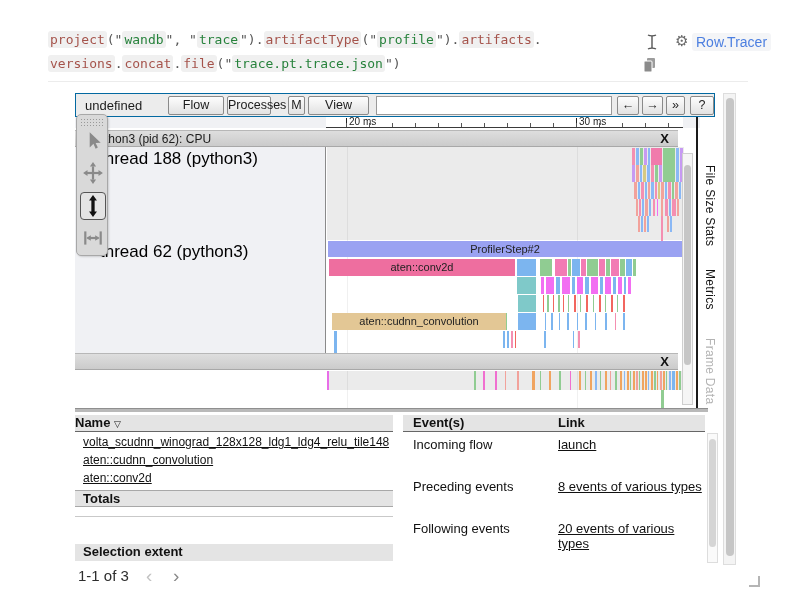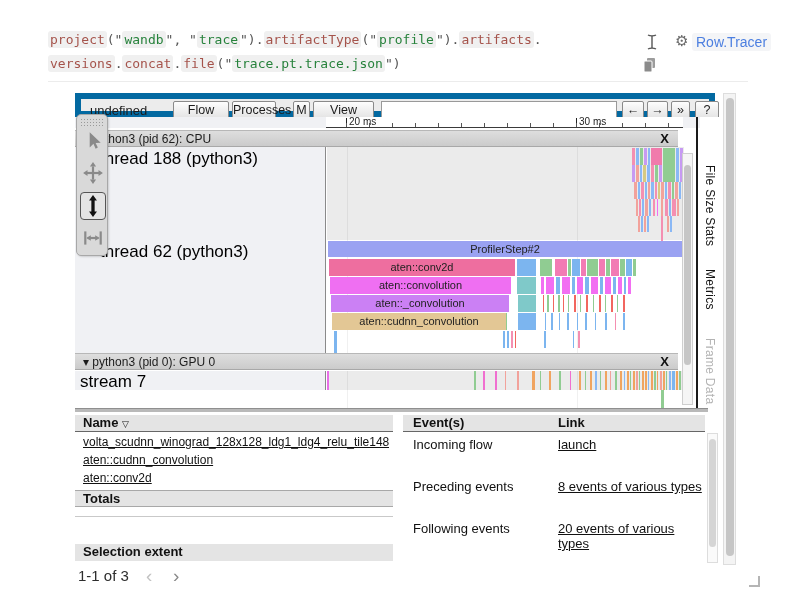--- a/index.html
+++ b/index.html
@@ -21,21 +21,21 @@
   .ibeam { left:597px; top:5px; }
   .gearc { left:627px; top:4px; font-size:15px; color:#6a6a6a; }
   .tracer-chip { left:644px; top:5px; color:#4c7fe0; font-size:14px;
                  background:#f4f5f7; padding:1px 4px; border-radius:3px; }
   .copyc { left:594px; top:29px; }
 
   
   .widget { position:absolute; left:75px; top:93px; width:662px; height:472px; }
 
   .tv-toolbar { position:absolute; left:0; top:0; width:640px; height:24px;
-                background:#ececec; border:6px solid #0369a1; }
+                background:#ececec; border:1px solid #0369a1; }
   .tv-title { position:absolute; left:9px; top:4px; font-size:13px; color:#1c1c1c; }
   .tv-btn { position:absolute; top:2px; height:19px; border:1px solid #8a8a8a; border-radius:2px;
             background:linear-gradient(#fdfdfd,#e2e2e2); font-size:12.5px; color:#1c1c1c;
             text-align:center; line-height:17px; }
   .tv-box { position:absolute; top:2px; height:19px; background:#fff; border:1px solid #999; }
 
   .ruler { position:absolute; left:0; top:24px; width:640px; height:11px; background:#f0f1f4; }
   .ruler-canvas { position:absolute; left:251px; top:0; width:357px; height:11px;
                   background:#fff; border-bottom:1px solid #3a3a3a; }
   .ruler-canvas::after { content:""; position:absolute; left:20px; right:0; bottom:0; height:4px;
@@ -283,44 +283,38 @@
             <div class="seg" style="left: 250px; width: 6px; background: rgb(242, 110, 242);"></div>
             <div class="seg" style="left: 258px; width: 4px; background: rgb(124, 181, 239);"></div>
             <div class="seg" style="left: 264px; width: 7px; background: rgb(242, 110, 242);"></div>
             <div class="seg" style="left: 273px; width: 3px; background: rgb(124, 181, 239);"></div>
             <div class="seg" style="left: 278px; width: 6px; background: rgb(242, 110, 242);"></div>
             <div class="seg" style="left: 286px; width: 3px; background: rgb(124, 181, 239);"></div>
             <div class="seg" style="left: 291px; width: 4px; background: rgb(242, 110, 242);"></div>
             <div class="seg" style="left: 297px; width: 2px; background: rgb(124, 181, 239);"></div>
             <div class="seg" style="left: 301px; width: 3px; background: rgb(242, 110, 242);"></div>
           </div>
-        <div class="bar" style="top: 130px; left: 3px; width: 181px; height: 17px; line-height: 17px; background: rgb(239, 111, 242);">
-          <span>aten::convolution</span>
-        </div>
         <div class="lane" id="lane-uconvx" style="top:148px;height:17px">
             <div class="seg" style="left: 191px; width: 18px; background: rgb(127, 201, 201);"></div>
             <div class="seg" style="left: 216px; width: 1px; background: rgb(242, 102, 95);"></div>
             <div class="seg" style="left: 220px; width: 2px; background: rgb(144, 204, 146);"></div>
             <div class="seg" style="left: 226px; width: 1px; background: rgb(242, 102, 95);"></div>
             <div class="seg" style="left: 231px; width: 2px; background: rgb(144, 204, 146);"></div>
             <div class="seg" style="left: 236px; width: 1px; background: rgb(242, 102, 95);"></div>
             <div class="seg" style="left: 241px; width: 1px; background: rgb(144, 204, 146);"></div>
             <div class="seg" style="left: 247px; width: 2px; background: rgb(242, 102, 95);"></div>
             <div class="seg" style="left: 253px; width: 1px; background: rgb(144, 204, 146);"></div>
             <div class="seg" style="left: 259px; width: 2px; background: rgb(242, 102, 95);"></div>
             <div class="seg" style="left: 266px; width: 1px; background: rgb(144, 204, 146);"></div>
             <div class="seg" style="left: 272px; width: 2px; background: rgb(242, 102, 95);"></div>
             <div class="seg" style="left: 278px; width: 1px; background: rgb(144, 204, 146);"></div>
             <div class="seg" style="left: 284px; width: 2px; background: rgb(242, 102, 95);"></div>
             <div class="seg" style="left: 290px; width: 1px; background: rgb(144, 204, 146);"></div>
             <div class="seg" style="left: 296px; width: 2px; background: rgb(242, 102, 95);"></div>
           </div>
-        <div class="bar" style="top: 148px; left: 4px; width: 178px; height: 17px; line-height: 17px; background: rgb(203, 128, 244);">
-          <span>aten::_convolution</span>
-        </div>
         <div class="lane" id="lane-cudnnx" style="top:166px;height:17px">
             <div class="seg" style="left: 177px; width: 3px; background: rgb(144, 204, 146);"></div>
             <div class="seg" style="left: 191px; width: 18px; background: rgb(124, 181, 239);"></div>
             <div class="seg" style="left: 218px; width: 1px; background: rgb(124, 181, 239);"></div>
             <div class="seg" style="left: 224px; width: 2px; background: rgb(124, 181, 239);"></div>
             <div class="seg" style="left: 232px; width: 1px; background: rgb(124, 181, 239);"></div>
             <div class="seg" style="left: 240px; width: 2px; background: rgb(124, 181, 239);"></div>
             <div class="seg" style="left: 250px; width: 1px; background: rgb(124, 181, 239);"></div>
             <div class="seg" style="left: 258px; width: 2px; background: rgb(124, 181, 239);"></div>
             <div class="seg" style="left: 268px; width: 1px; background: rgb(124, 181, 239);"></div>
@@ -337,28 +331,24 @@
             <div class="seg" style="left: 180px; width: 2px; background: rgb(124, 181, 239);"></div>
             <div class="seg" style="left: 184px; width: 2px; background: rgb(244, 143, 177);"></div>
             <div class="seg" style="left: 188px; width: 1px; background: rgb(242, 102, 95);"></div>
             <div class="seg" style="left: 217px; width: 2px; background: rgb(124, 181, 239);"></div>
             <div class="seg" style="left: 246px; width: 1px; background: rgb(124, 181, 239);"></div>
             <div class="seg" style="left: 251px; width: 2px; background: rgb(244, 143, 177);"></div>
           </div>
       </div>
 
       <div class="prochdr" style="top:225px">
-        <span class="hdr-label">▾ python3 (pid 0): GPU 0</span>
         <span class="closex">X</span>
       </div>
 
       <div class="streamrow" style="top:243px;height:19px">
-        <div class="stream-label" style="background:#f0f1f4">
-          <span class="tlabel" style="left:5px;top:1px">stream 7</span>
-        </div>
         <div class="stream-canvas" style="background:#ebebeb">
           <div class="grid" style="left:20px"></div>
           <div class="grid" style="left:250px"></div>
           <div class="lane" id="lane-s7" style="top:0;height:19px">
               <div class="seg" style="left: 0px; width: 2px; background: rgb(232, 110, 232);"></div>
               <div class="seg" style="left: 147px; width: 2px; background: rgb(144, 204, 146);"></div>
               <div class="seg" style="left: 156px; width: 2px; background: rgb(240, 111, 208);"></div>
               <div class="seg" style="left: 168px; width: 2px; background: rgb(240, 111, 208);"></div>
               <div class="seg" style="left: 178px; width: 1px; background: rgb(242, 162, 155);"></div>
               <div class="seg" style="left: 190px; width: 2px; background: rgb(242, 162, 155);"></div>
@@ -453,21 +443,21 @@
       <span class="vtab" style="top:48px">File Size Stats</span>
       <span class="vtab" style="top:152px">Metrics</span>
       <span class="vtab disabled" style="top:221px">Frame Data</span>
     </div>
 
     <div class="splitter"></div>
 
     <div class="table">
       <div class="lpanel">
         <div class="thead" style="top:3px">
-          <span style="margin-left:8px">Name</span>
+          <span style="">Name</span>
           <span style="font-size:9px;font-weight:normal">▽</span>
         </div>
         <a class="linkrow" style="top:23px">volta_scudnn_winograd_128x128_ldg1_ldg4_relu_tile148</a>
         <a class="linkrow" style="top:41px">aten::cudnn_convolution</a>
         <a class="linkrow" style="top:59px">aten::conv2d</a>
         <div class="grow" style="top:78px;border-top:1px solid #a8a8a8;border-bottom:1px solid #a8a8a8">
           <span style="margin-left:8px">Totals</span>
         </div>
         <div class="hline" style="top:104px"></div>
         <div class="grow" style="top:132px">

